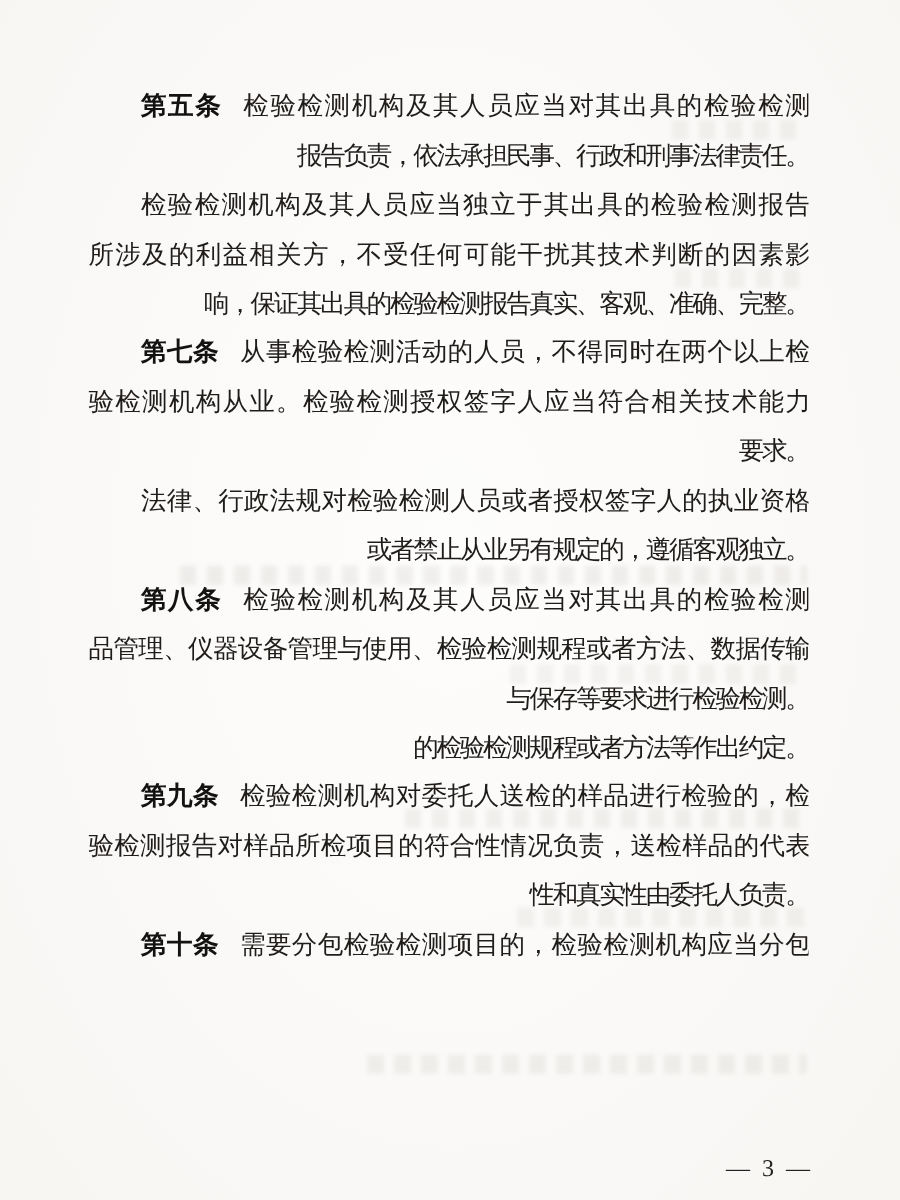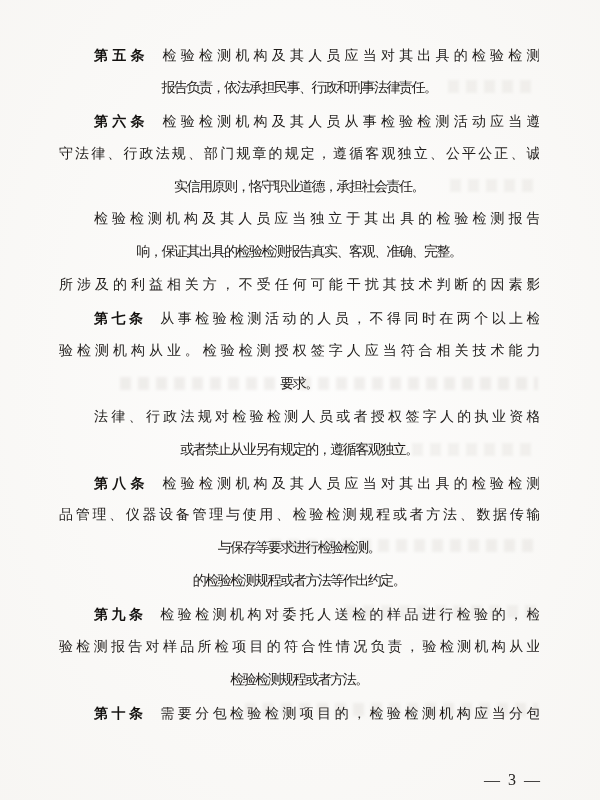--- a/index.html
+++ b/index.html
@@ -14,32 +14,32 @@
     width: 600px;
     height: 800px;
     background-color: #fbfaf8;
     background-image: radial-gradient(ellipse at 50% 45%, rgba(255,255,255,.6) 0%, rgba(240,238,234,.35) 100%);
     font-family: "Liberation Serif", "DejaVu Serif", serif;
     color: #1f1c1a;
   }
   .content {
     position: absolute;
     left: 59px;
-    top: 39px;
+    top: 55px;
     width: 480px;
-    font-size: 14px;
+    font-size: 17px;
     letter-spacing: -1.5px;
     z-index: 2;
   }
   .para { margin: 0; padding: 0; }
   .line {
     height: 32.9px;
     line-height: 32.9px;
     white-space: nowrap;
-    text-align: center;
+    text-align: right;
     font-feature-settings: "halt";
   }
   .line.fill {
     text-align: justify;
     text-align-last: justify;
     text-justify: inter-character;
     white-space: normal;
     overflow: hidden;
   }
   .line.first { padding-left: 35px; }
@@ -84,30 +84,25 @@
   <div class="bleed" style="left:345px; top:605px; width:193px;"></div>
   <div class="bleed" style="left:245px; top:703px; width:293px; opacity:.15;"></div>
 
   <div class="content">
 
     <div class="para">
       <div class="line first fill"><b class="art-no">第五条</b><span>检验检测机构及其人员应当对其出具的检验检测</span></div>
       <div class="line">报告负责，依法承担民事、行政和刑事法律责任。</div>
     </div>
 
-    <div class="para">
-      <div class="line first fill"><b class="art-no">第六条</b><span>检验检测机构及其人员从事检验检测活动应当遵</span></div>
-      <div class="line fill">守法律、行政法规、部门规章的规定，遵循客观独立、公平公正、诚</div>
-      <div class="line">实信用原则，恪守职业道德，承担社会责任。</div>
-    </div>
 
     <div class="para">
       <div class="line first fill">检验检测机构及其人员应当独立于其出具的检验检测报告</div>
+      <div class="line fill">所涉及的利益相关方，不受任何可能干扰其技术判断的因素影</div>
       <div class="line">响，保证其出具的检验检测报告真实、客观、准确、完整。</div>
-      <div class="line fill">所涉及的利益相关方，不受任何可能干扰其技术判断的因素影</div>
     </div>
 
     <div class="para">
       <div class="line first fill"><b class="art-no">第七条</b><span>从事检验检测活动的人员，不得同时在两个以上检</span></div>
       <div class="line fill">验检测机构从业。检验检测授权签字人应当符合相关技术能力</div>
       <div class="line">要求。</div>
     </div>
 
     <div class="para">
       <div class="line first fill">法律、行政法规对检验检测人员或者授权签字人的执业资格</div>
@@ -119,22 +114,22 @@
       <div class="line fill">品管理、仪器设备管理与使用、检验检测规程或者方法、数据传输</div>
       <div class="line">与保存等要求进行检验检测。</div>
     </div>
 
     <div class="para">
       <div class="line">的检验检测规程或者方法等作出约定。</div>
     </div>
 
     <div class="para">
       <div class="line first fill"><b class="art-no">第九条</b><span>检验检测机构对委托人送检的样品进行检验的，检</span></div>
-      <div class="line fill">验检测报告对样品所检项目的符合性情况负责，验检测机构从业</div>
-      <div class="line">检验检测规程或者方法。</div>
+      <div class="line fill">验检测报告对样品所检项目的符合性情况负责，送检样品的代表</div>
+      <div class="line">性和真实性由委托人负责。</div>
     </div>
 
     <div class="para">
       <div class="line first fill"><b class="art-no">第十条</b><span>需要分包检验检测项目的，检验检测机构应当分包</span></div>
     </div>
 
   </div>
 
   <div class="footer-num">— 3 —</div>
 

